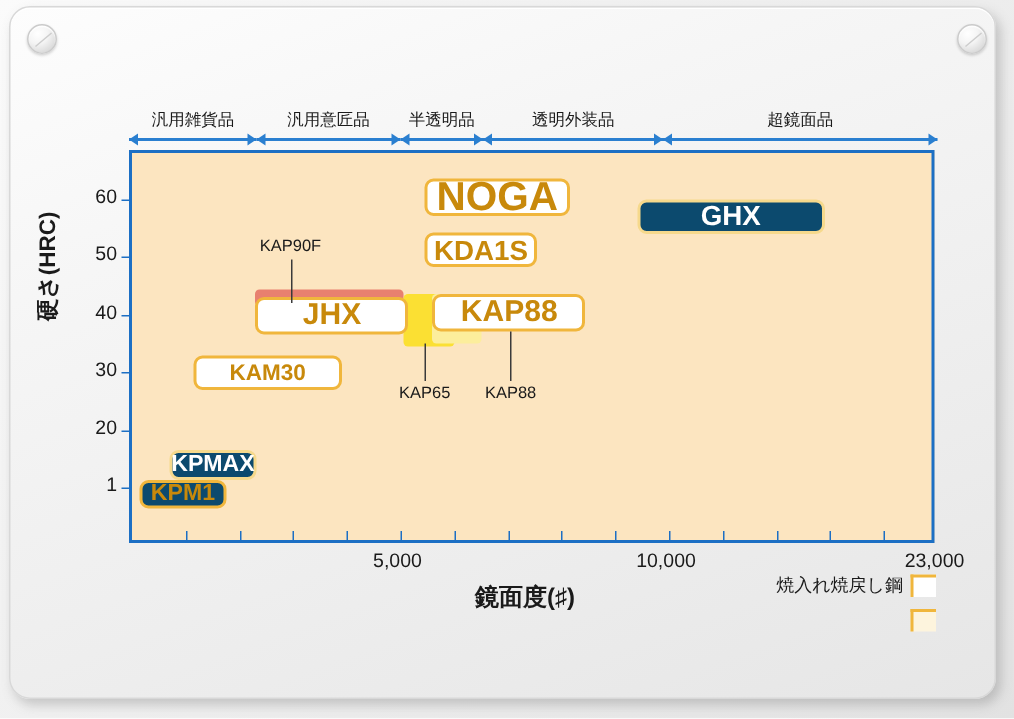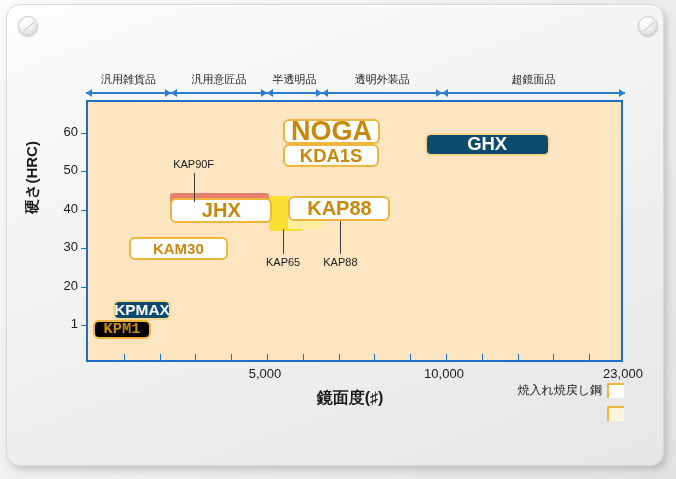--- a/index.html
+++ b/index.html
@@ -149,24 +149,23 @@
     justify-content: center;
     font-weight: bold;
     white-space: nowrap;
   }
   .pill.white {
     background: #ffffff;
     border: 2px solid #f0b63c;
     color: #c8890b;
   }
   .pill.cream {
-    background: #000000;
+    background: #0c4a6e;
     border: 2px solid #f0b63c;
     color: #c8890b;
-    font-family: Liberation Mono, monospace;
   }
   .pill.orange {
     background: #0c4a6e;
     border: 2px solid #f6d98c;
     color: #ffffff;
   }
   
   .bar { position: absolute; border-radius: 3px; }
 
   
@@ -286,21 +285,21 @@
           <div class="bar" style="left: 82.34px; width: 98.45px; top: 90.5441px; height: 11.5588px; background: rgb(232, 128, 111);"></div>
           <div class="bar" style="left: 180.79px; width: 34.01px; top: 94.3971px; height: 34.6765px; background: rgb(251, 224, 51);"></div>
           <div class="bar" style="left: 200.48px; width: 32.22px; top: 94.3971px; height: 32.75px; background: rgb(252, 238, 156);"></div>
         </div>
       <div id="pills">
           <div class="pill orange" style="left: 5.37px; width: 57.28px; top: 198.426px; height: 19.2647px; font-size: 15.4118px; margin-left: 20px;">KPMAX</div>
           <div class="pill cream" style="left: 5.37px; width: 57.28px; top: 217.691px; height: 19.2647px; font-size: 15.4118px;">KPM1</div>
           <div class="pill white" style="left: 41.17px; width: 98.45px; top: 134.853px; height: 23.1176px; font-size: 15px;">KAM30</div>
           <div class="pill white" style="left: 82.34px; width: 102.03px; top: 96.3235px; height: 25.0441px; font-size: 20.0353px;">JHX</div>
           <div class="pill white" style="left: 200.48px; width: 102.03px; top: 94.3971px; height: 25.0441px; font-size: 20.0353px;">KAP88</div>
-          <div class="pill white" style="left: 195.11px; width: 96px; top: 42px; height: 23.1176px; font-size: 18.4941px;">KDA1S</div>
+          <div class="pill white" style="left: 195.11px; width: 75px; top: 53px; height: 23.1176px; font-size: 18.4941px;">KDA1S</div>
           <div class="pill white" style="left: 195.11px; width: 96.66px; top: 17.3382px; height: 25.0441px; font-size: 27px;">NOGA</div>
           <div class="pill orange" style="left: 336.52px; width: 125.3px; top: 30.8235px; height: 23.1176px; font-size: 18.4941px;">GHX</div>
         </div>
       <div id="annots">
           <div class="leader" style="left: 105.61px; top: 71.2794px; height: 28.8971px;"></div>
           <div class="caption" style="left: 105.61px; top: 56.2794px;">KAP90F</div>
           <div class="leader" style="left: 195.11px; top: 127.147px; height: 25.0441px;"></div>
           <div class="caption" style="left: 195.11px; top: 154.191px;">KAP65</div>
           <div class="leader" style="left: 252.39px; top: 119.441px; height: 32.75px;"></div>
           <div class="caption" style="left: 252.39px; top: 154.191px;">KAP88</div>

